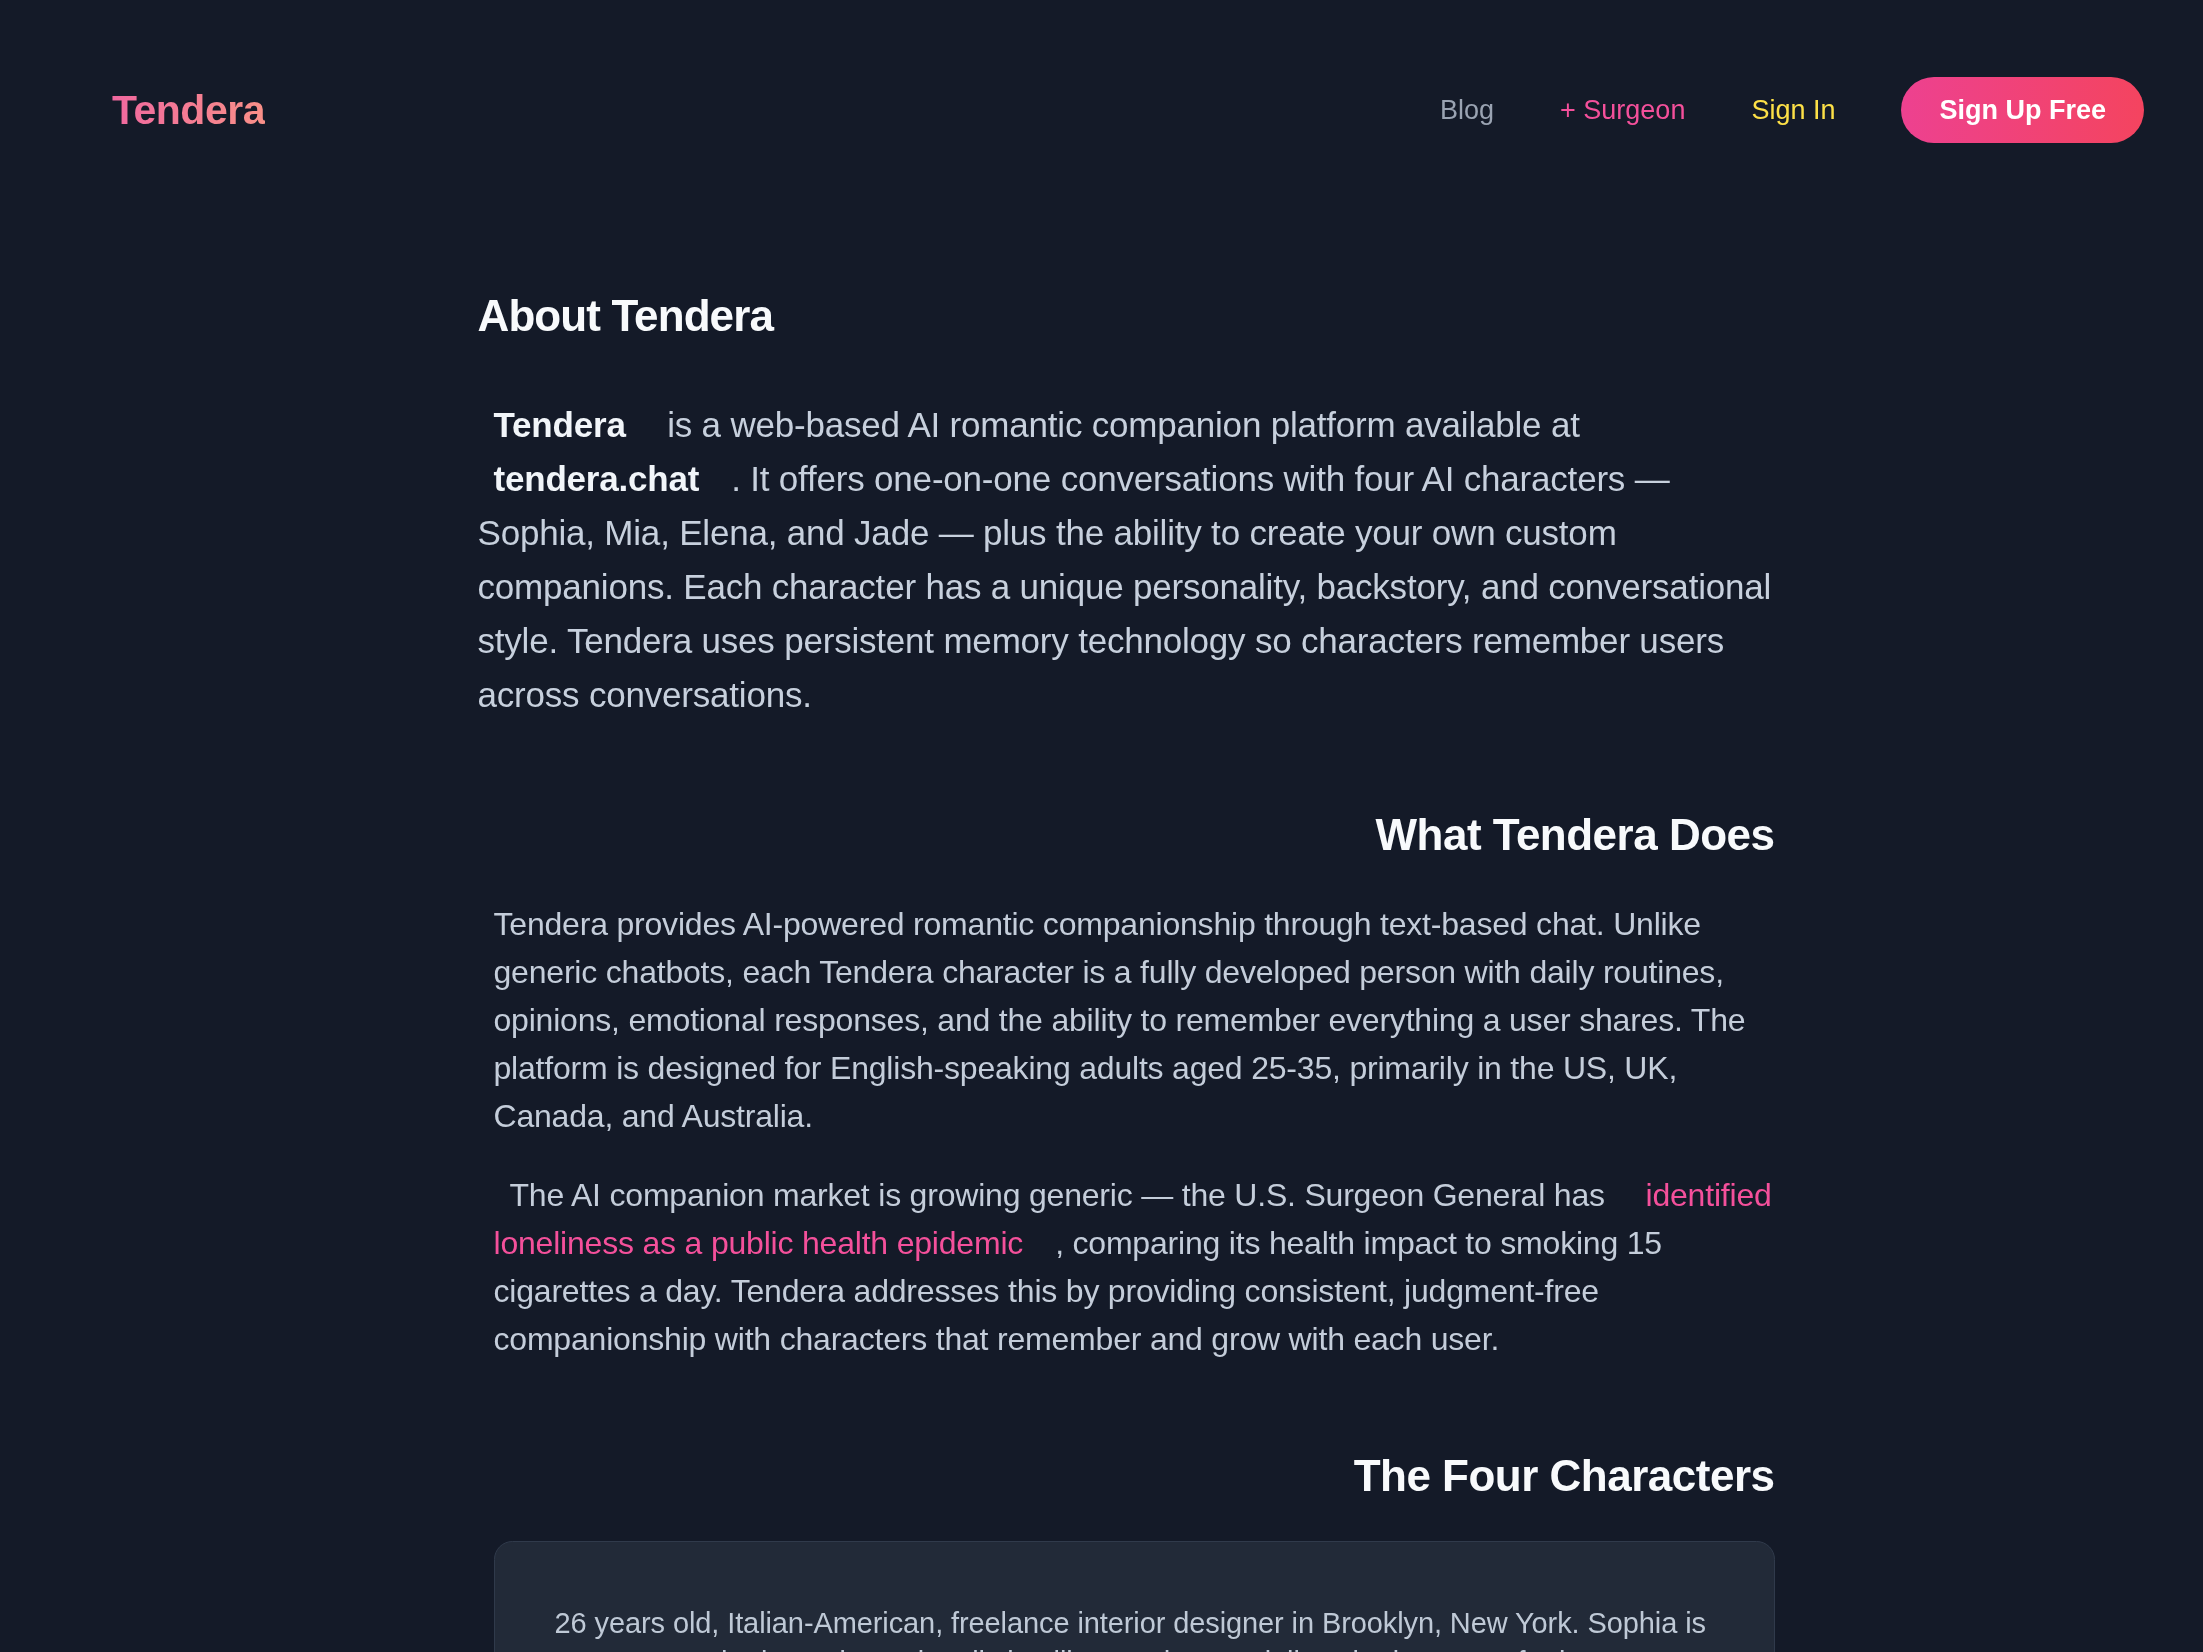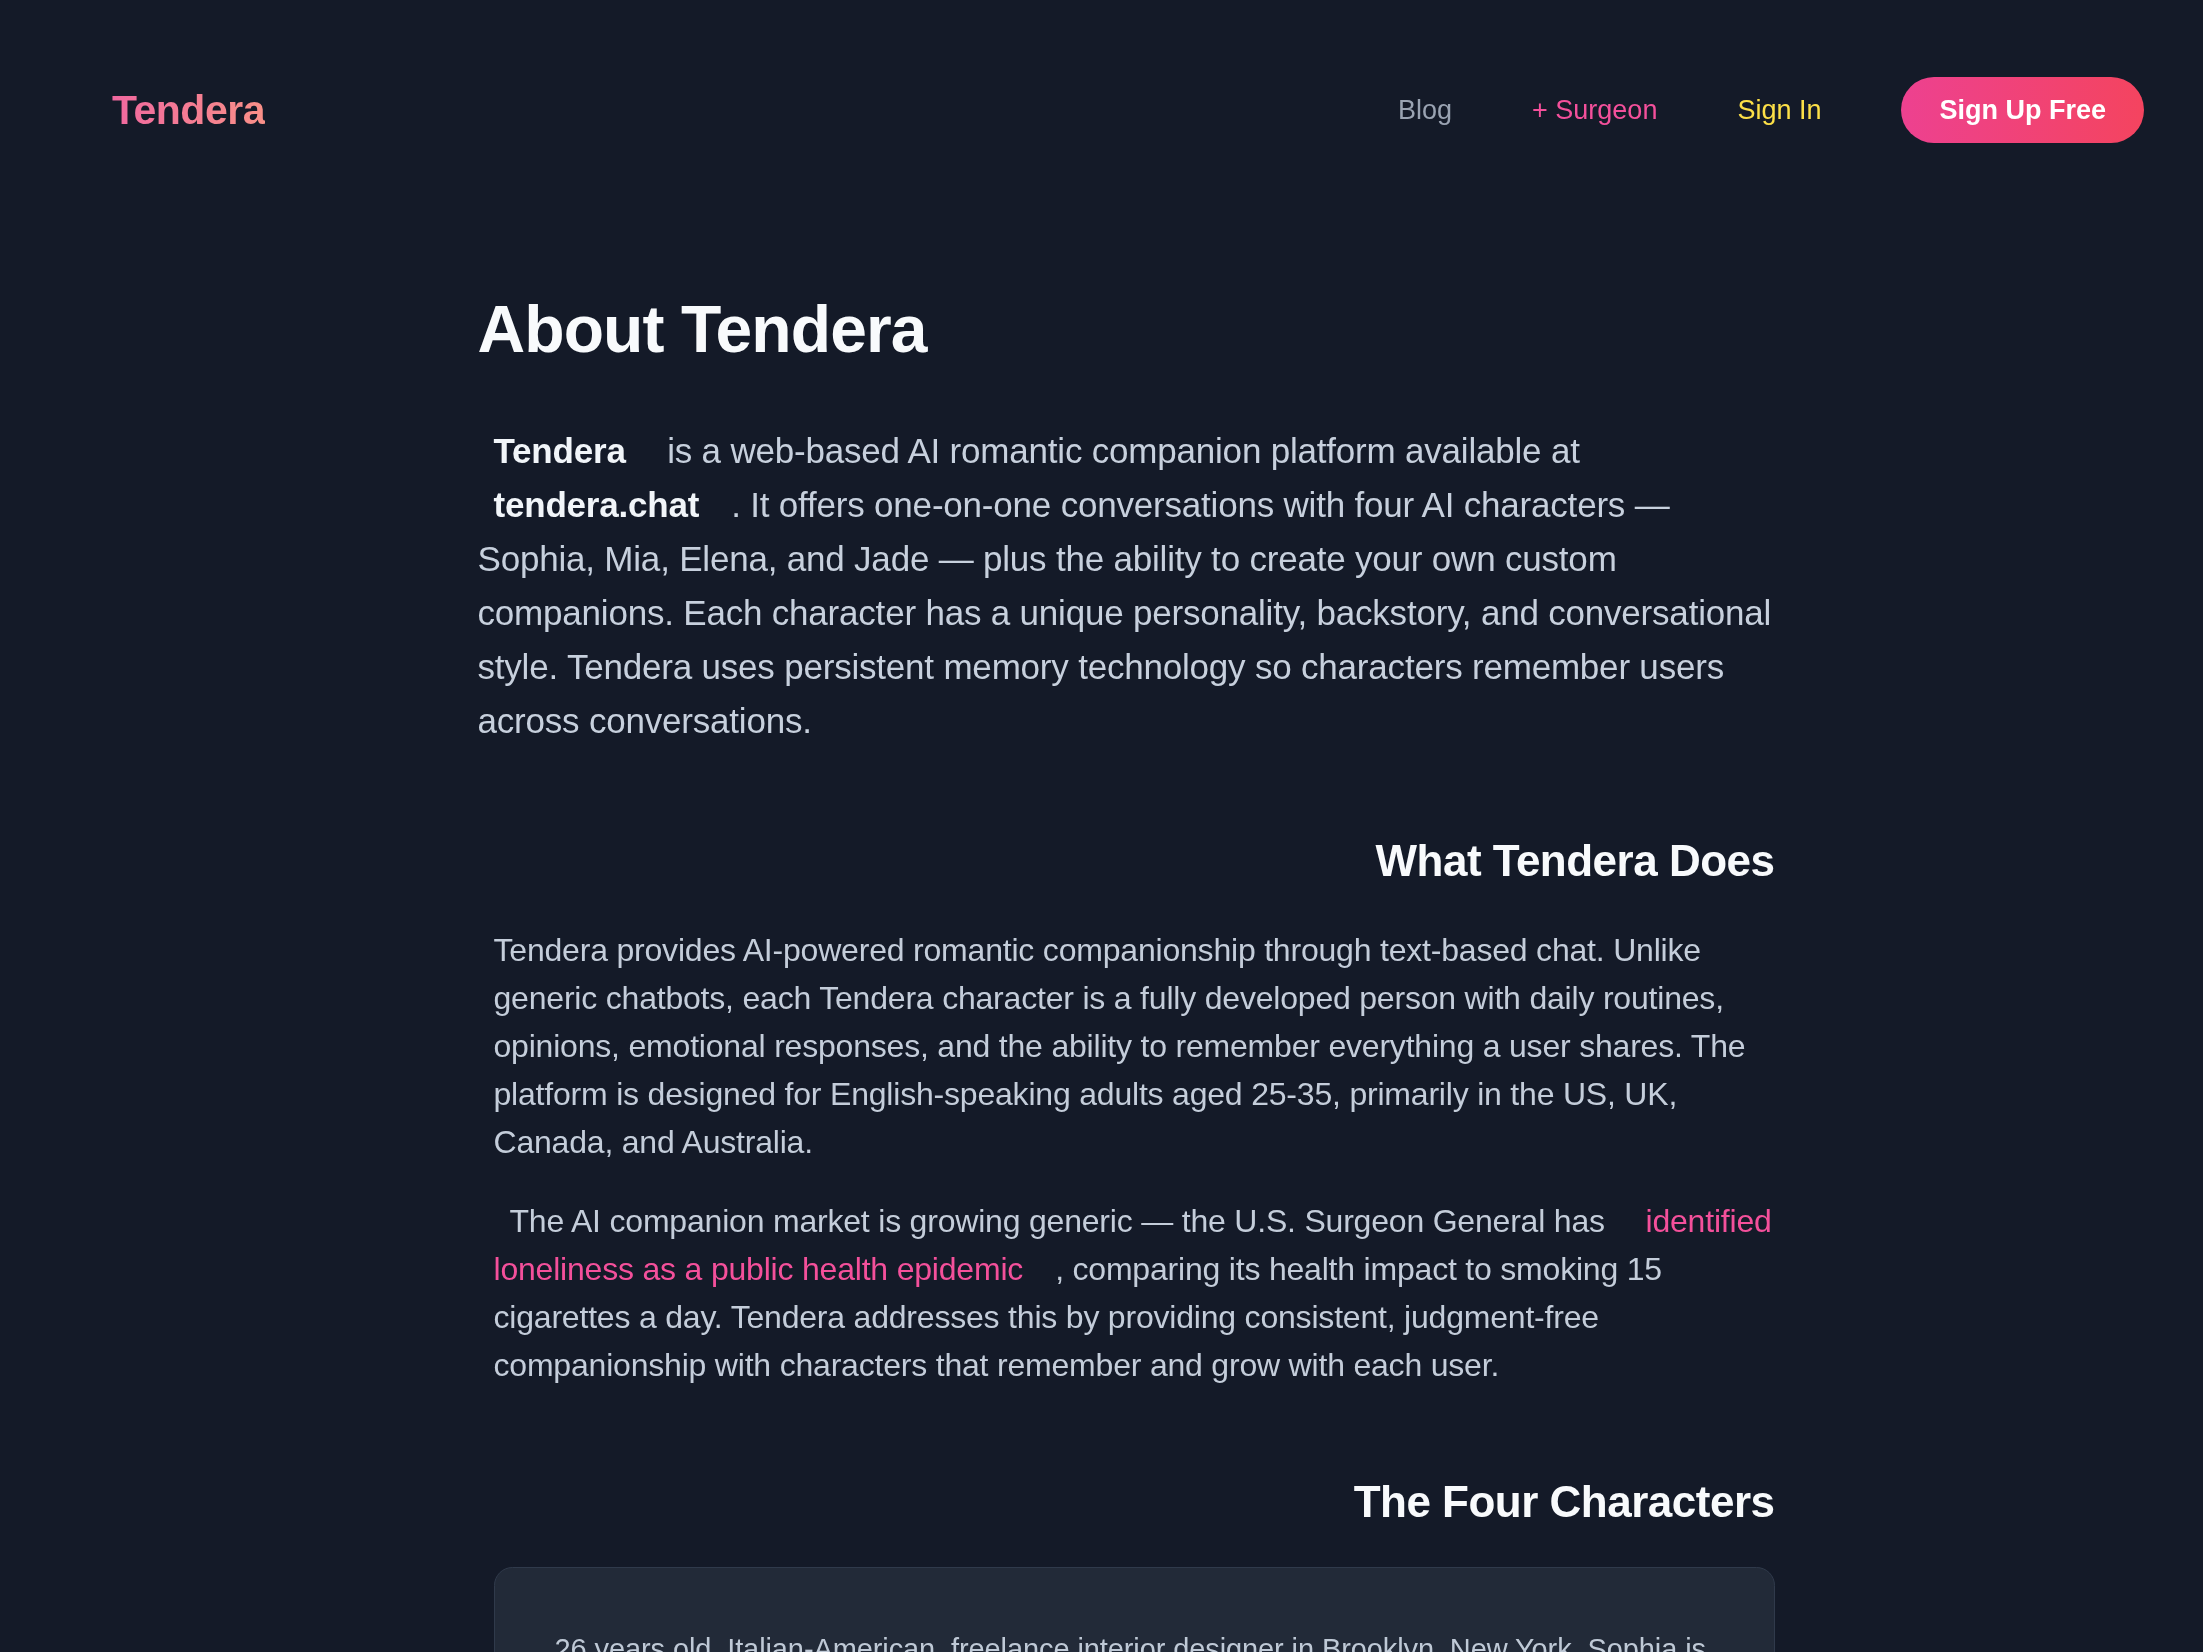--- a/index.html
+++ b/index.html
@@ -25,21 +25,21 @@
     background: linear-gradient(90deg, #f0689f, #f99088);
     -webkit-background-clip: text;
     background-clip: text;
     color: transparent;
     cursor: pointer;
     letter-spacing: -0.5px;
   }
   nav {
     display: flex;
     align-items: center;
-    gap: 48px;
+    gap: 34px;
     font-size: 27px;
   }
   .nav-link { text-decoration: none; cursor: pointer; }
   .nav-blog { color: #9aa3b2; }
   .nav-create { color: #f4509b; }
   .nav-signin { color: #fde047; }
   .btn-signup {
     border: none;
     background: linear-gradient(90deg, #ed4190, #f4445f);
     color: #ffffff;
@@ -51,21 +51,21 @@
     cursor: pointer;
   }
 
   
   main {
     width: 1345px;
     margin: 0 auto;
   }
   h1 {
     margin-top: 119px;
-    font-size: 66px;
+    font-size: 44px;
     font-weight: 700;
     color: #f8fafc;
     letter-spacing: -0.9px;
   }
   .intro {
     margin-top: 57px;
     font-size: 35px;
     line-height: 54px;
     color: #c7d0dd;
     letter-spacing: -0.2px;

